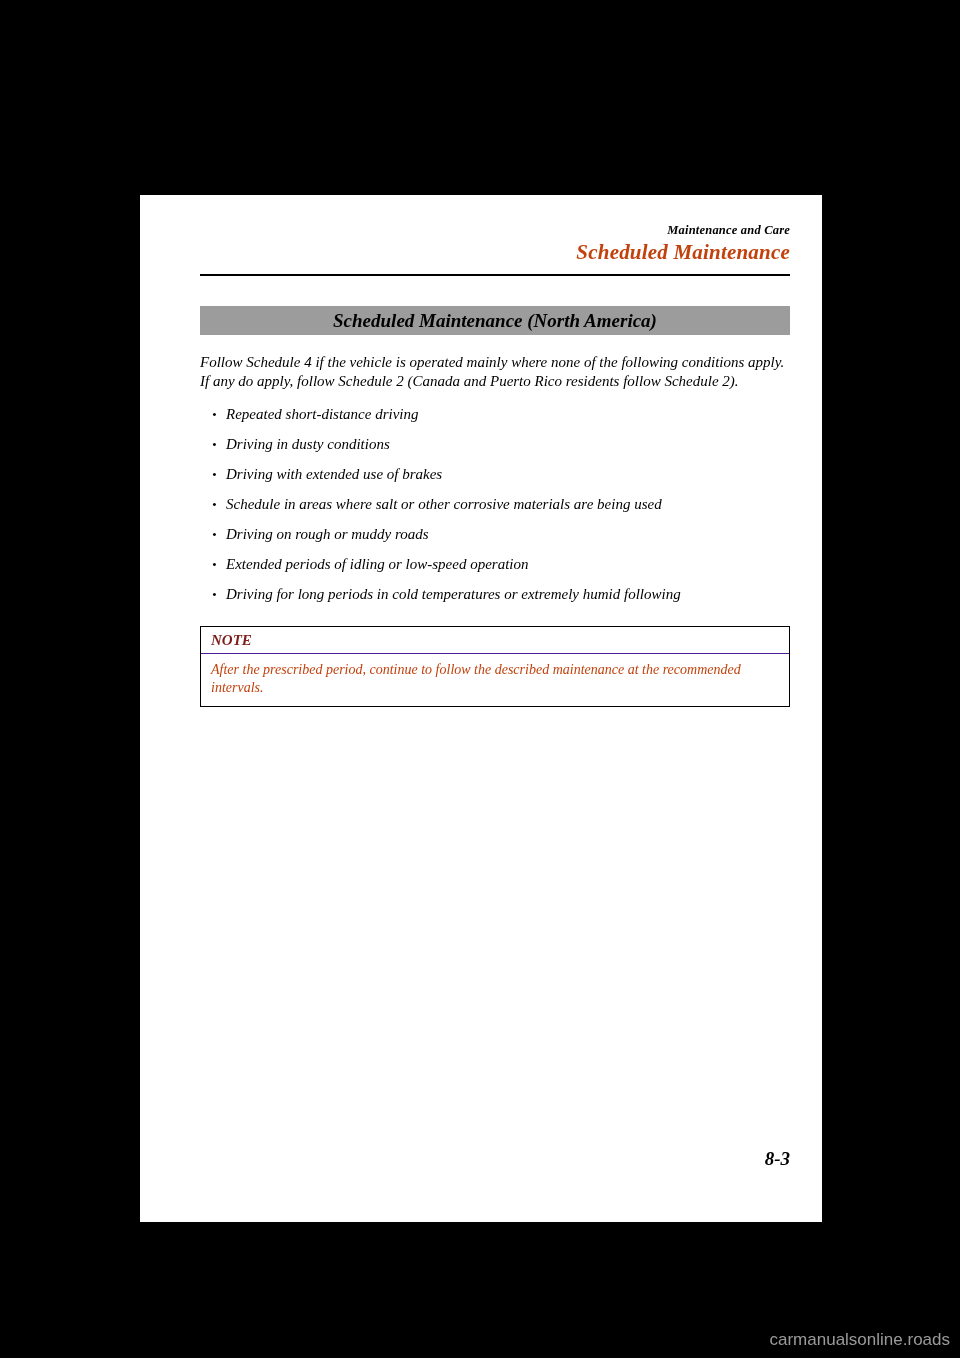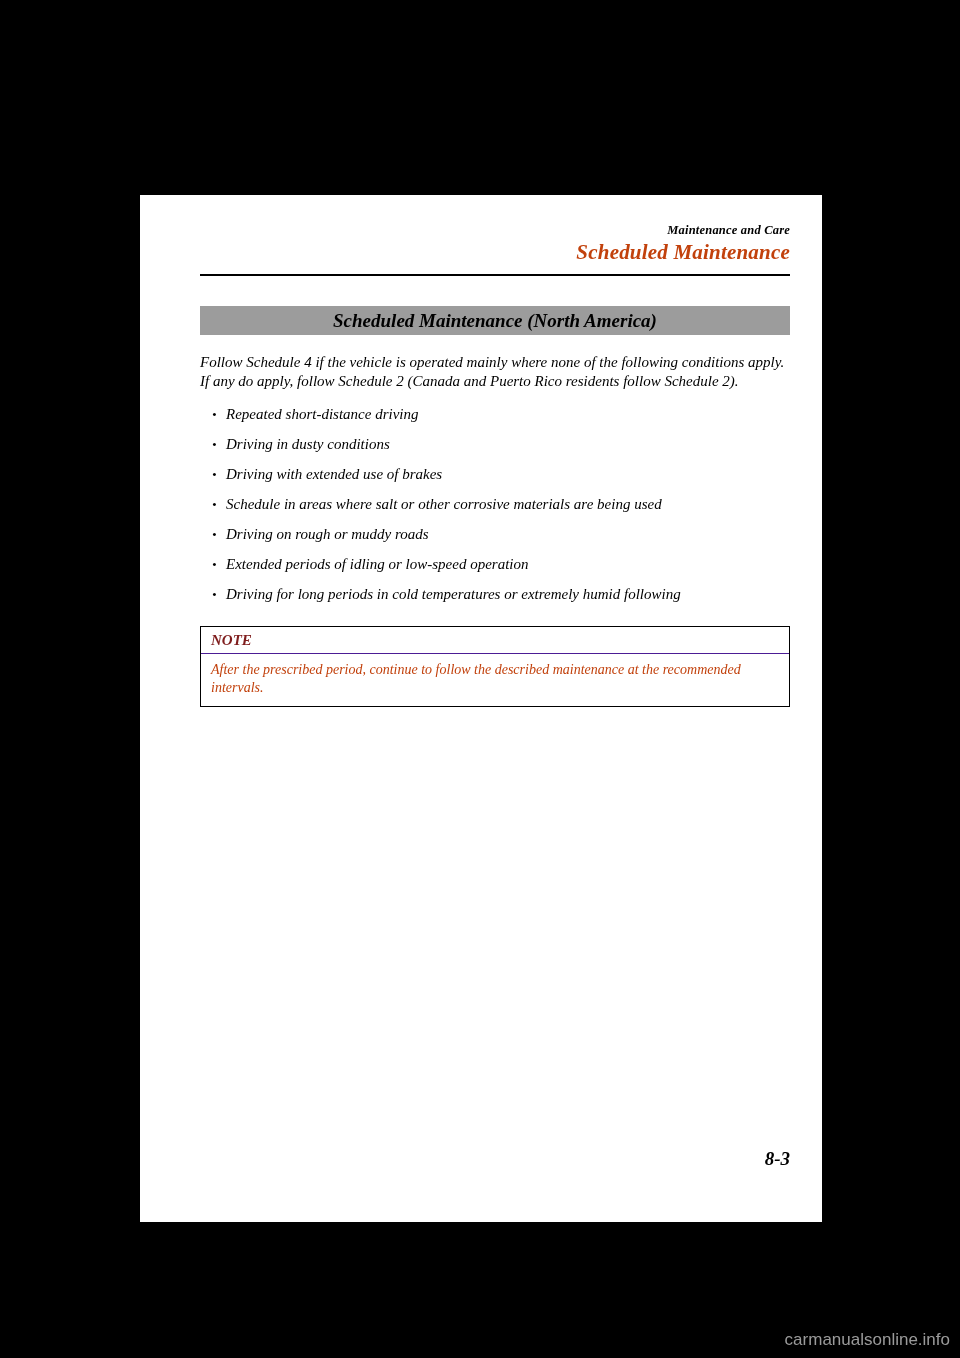--- a/index.html
+++ b/index.html
@@ -199,15 +199,15 @@
       <div class="note-box">
         <div class="note-header">NOTE</div>
         <div class="note-body">After the prescribed period, continue to follow the described maintenance at the recommended intervals.</div>
       </div>
 
     </div>
 
     <div class="page-number">8-3</div>
   </div>
 
-  <div class="watermark">carmanualsonline.info</div>
+  <div class="watermark">carmanualsonline.roads</div>
 
 </div>
 
 </body></html>

